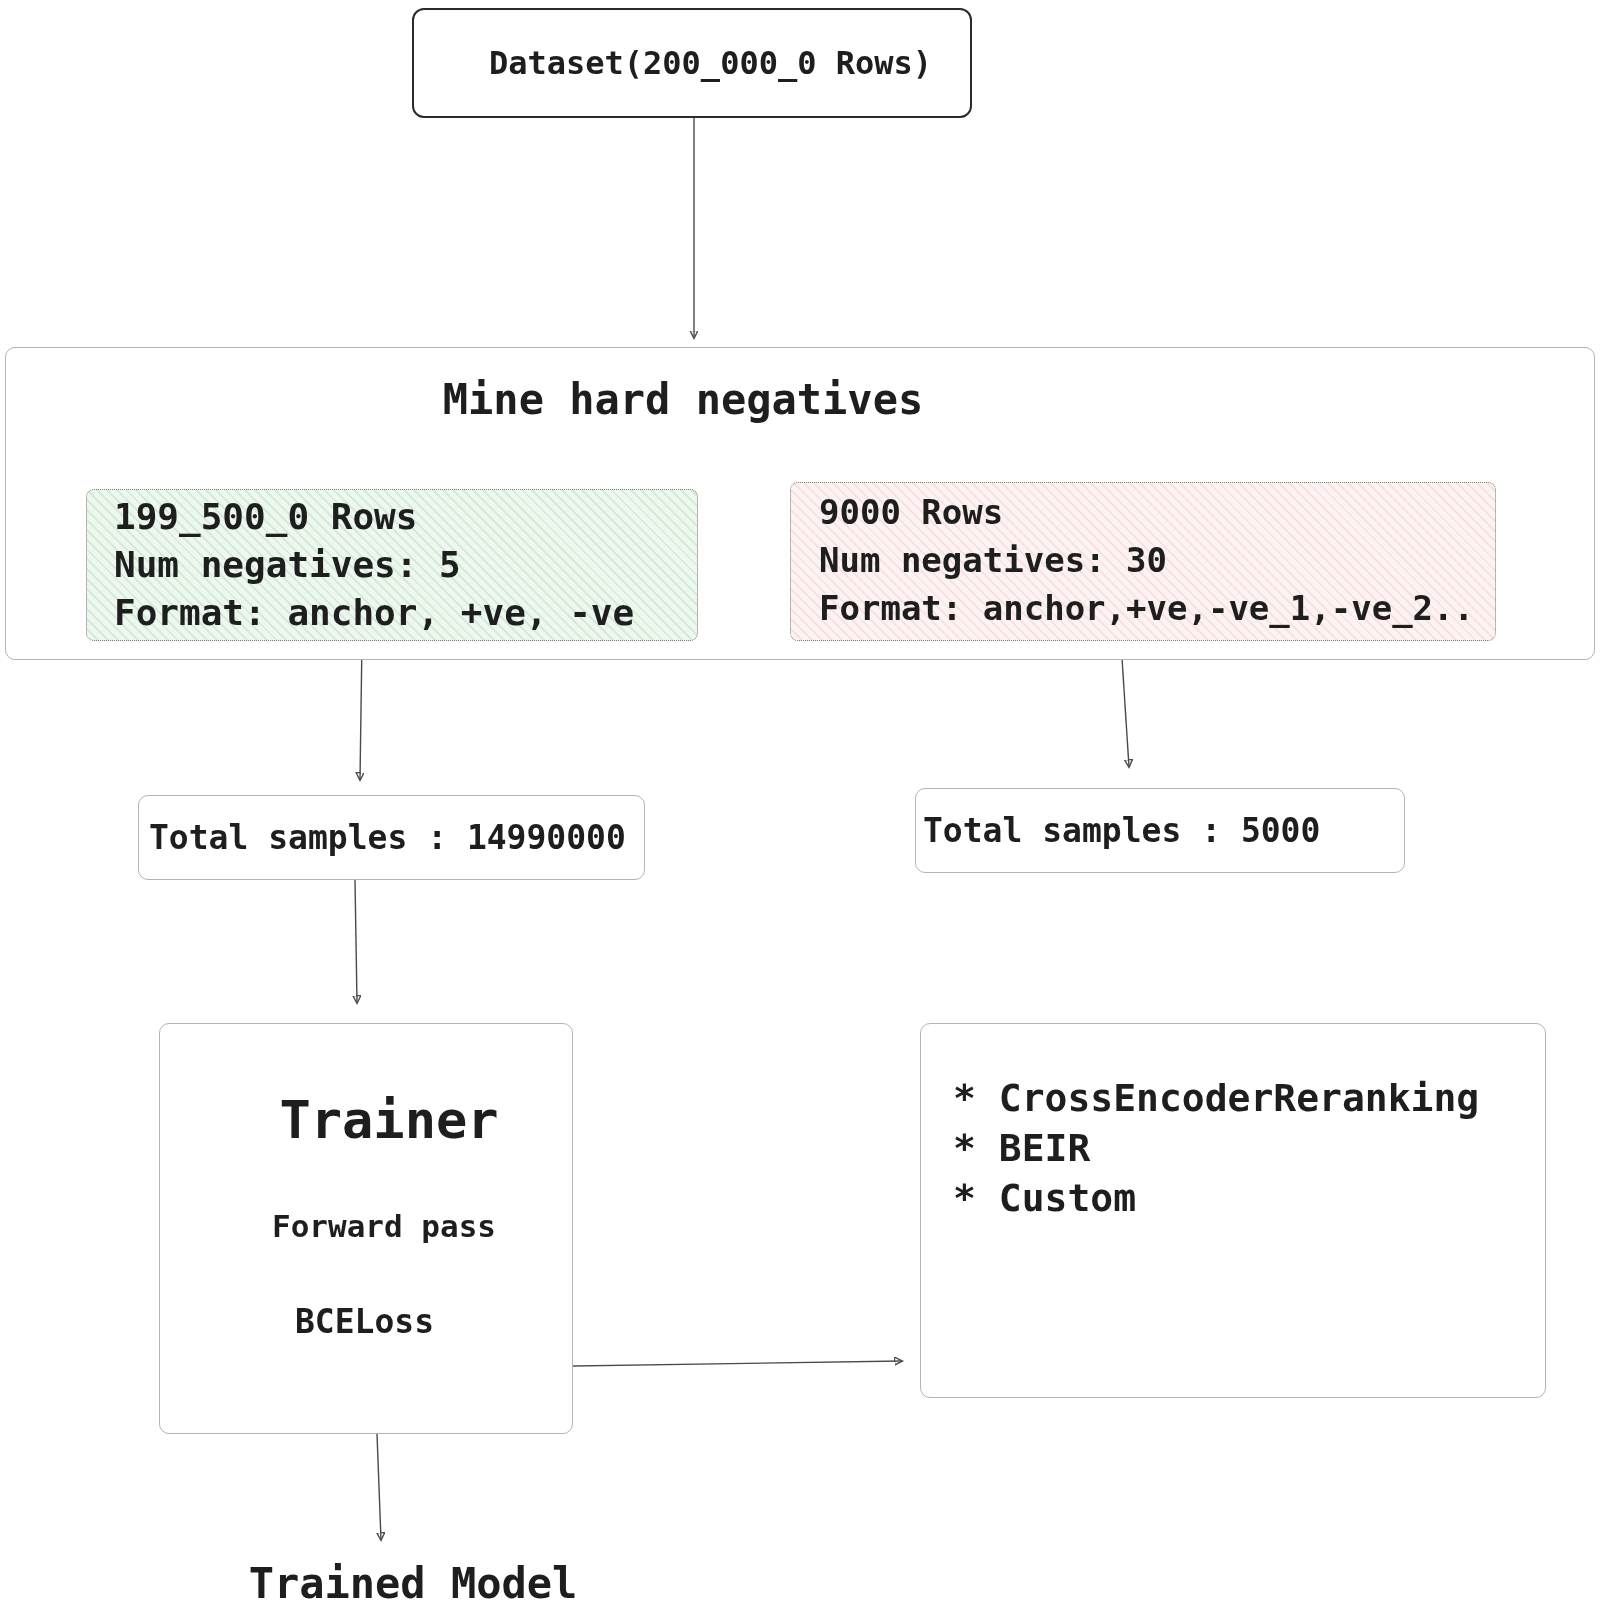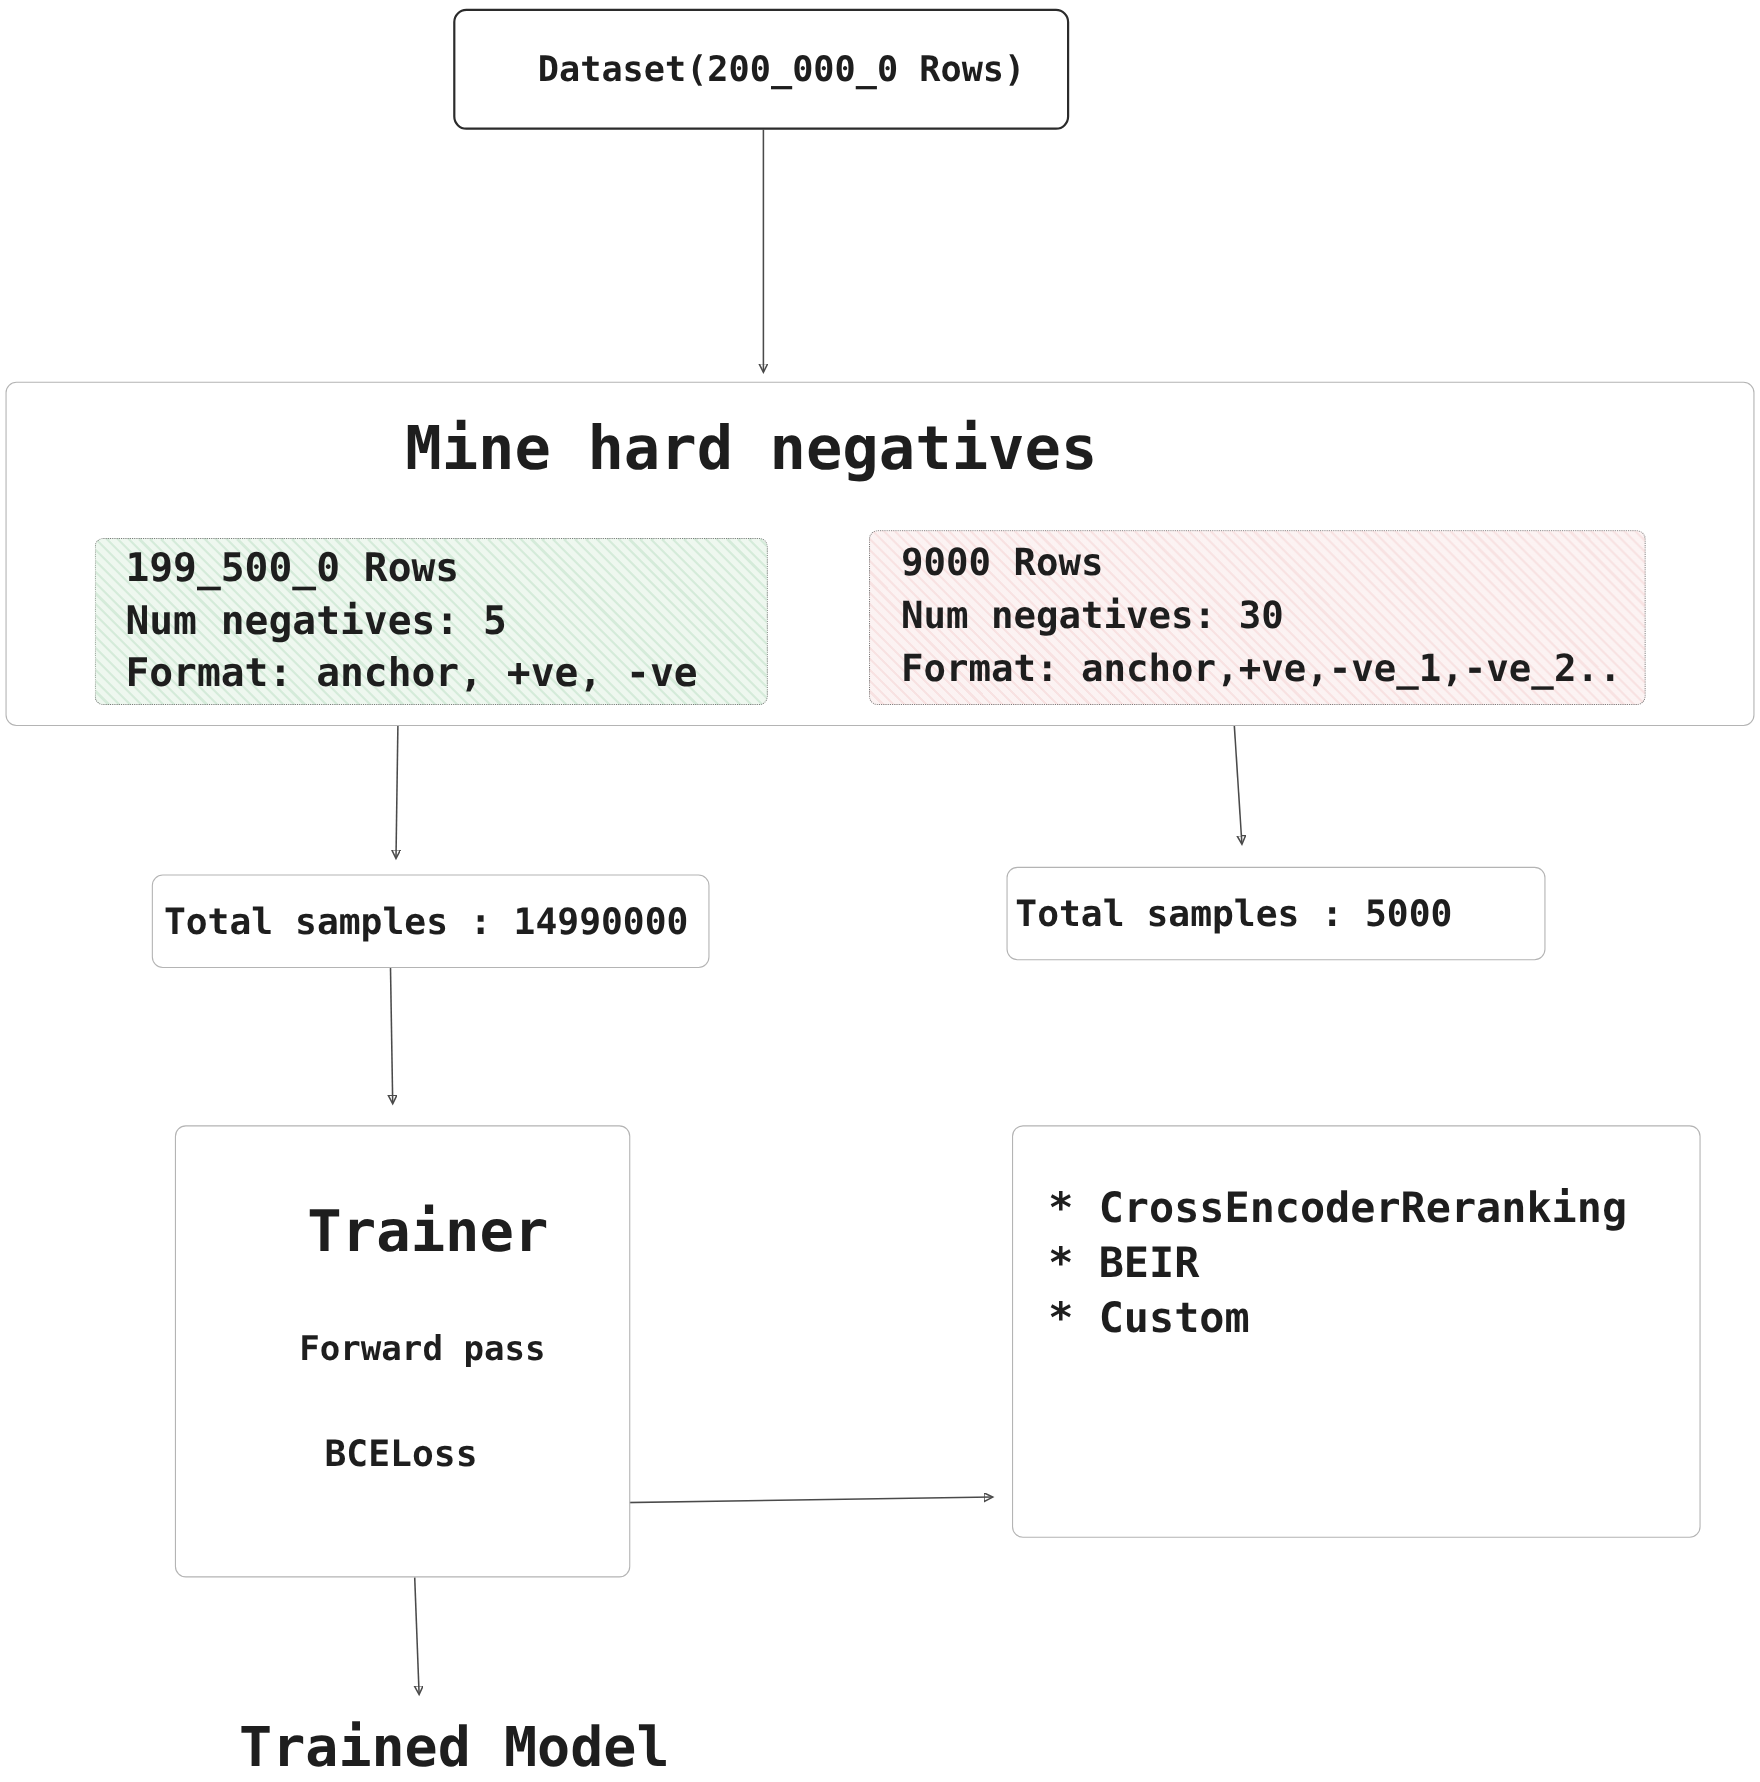--- a/index.html
+++ b/index.html
@@ -34,21 +34,21 @@
     left: 412px; top: 8px; width: 560px; height: 110px;
     display: flex; align-items: center; justify-content: center;
     font-size: 32px; font-weight: bold; letter-spacing: 0px; padding-left: 37px;
   }
   .mine-container {
     left: 5px; top: 347px; width: 1590px; height: 313px;
   }
   .mine-title {
     left: 350px; top: 375px; width: 666px;
     text-align: center;
-    font-size: 55px; font-weight: bold;
+    font-size: 42px; font-weight: bold;
   }
   .hatch-box {
     position: absolute;
     box-sizing: border-box;
     border: 1.5px dotted #7a7a7a;
     border-radius: 8px;
     font-weight: bold;
     white-space: nowrap;
   }
   .hatch-green {
@@ -88,21 +88,21 @@
   .trainer-step1 { left: 272px; top: 1208px; font-size: 31px; font-weight: bold; }
   .trainer-step2 { left: 295px; top: 1302px; font-size: 33px; font-weight: bold; }
   .evaluator-text {
     left: 953px; top: 1073px;
     font-size: 38px; line-height: 50px; font-weight: bold;
     white-space: nowrap;
   }
   .trained-model {
     left: 113px; top: 1559px; width: 600px;
     text-align: center;
-    font-size: 50px; font-weight: bold;
+    font-size: 42px; font-weight: bold;
   }
   svg.wires {
     position: absolute;
     left: 0; top: 0;
     pointer-events: none;
   }
   svg.wires path, svg.wires line {
     stroke: #4a4a4a;
     stroke-width: 1.4;
     fill: none;

